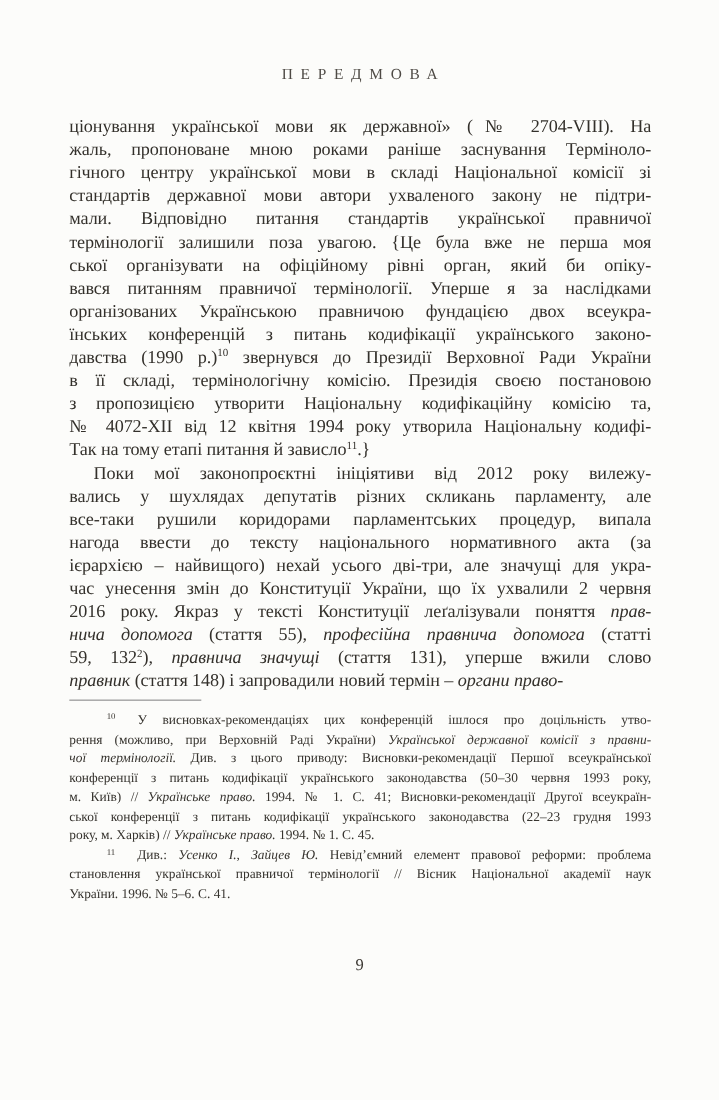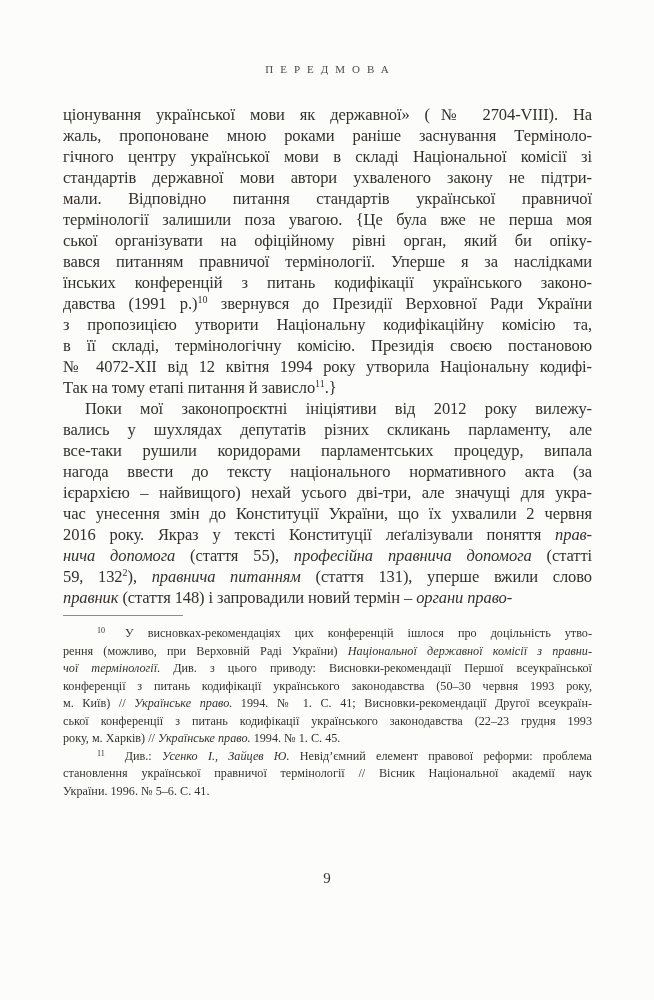--- a/index.html
+++ b/index.html
@@ -14,21 +14,21 @@
     margin: 0;
     background: #fcfcfa;
     font-family: "Liberation Serif", "DejaVu Serif", serif;
     color: #33302b;
     overflow: hidden;
     box-sizing: border-box;
   }
   .running-head {
     padding-top: 62px;
     text-align: center;
-    font-size: 11px;
+    font-size: 14px;
     line-height: 14px;
     letter-spacing: 7px;
     padding-left: 7px; 
     color: #4e4a45;
   }
   .body-text {
     margin: 28px 62px 0 63px;
   }
   .line {
     font-size: 16.5px;
@@ -93,47 +93,48 @@
   <div class="body-text" id="body-text">
       <div>
         <div class="line"><span>ціонування української мови як державної» (№ 2704-VIII). На</span></div>
         <div class="line"><span>жаль, пропоноване мною роками раніше заснування Терміноло-</span></div>
         <div class="line"><span>гічного центру української мови в складі Національної комісії зі</span></div>
         <div class="line"><span>стандартів державної мови автори ухваленого закону не підтри-</span></div>
         <div class="line"><span>мали. Відповідно питання стандартів української правничої</span></div>
         <div class="line"><span>термінології залишили поза увагою. {Це була вже не перша моя</span></div>
         <div class="line"><span>ської організувати на офіційному рівні орган, який би опіку-</span></div>
         <div class="line"><span>вався питанням правничої термінології. Уперше я за наслідками</span></div>
+        <div class="line"><span>організованих Українською правничою фундацією двох всеукра-</span></div>
         <div class="line"><span>їнських конференцій з питань кодифікації українського законо-</span></div>
-        <div class="line"><span>давства (1991 р.)</span><sup>10</sup><span> звернувся до Президії Верховної Ради України</span></div>
+        <div class="line"><span>давства (1990 р.)</span><sup>10</sup><span> звернувся до Президії Верховної Ради України</span></div>
+        <div class="line"><span>в її складі, термінологічну комісію. Президія своєю постановою</span></div>
         <div class="line"><span>з пропозицією утворити Національну кодифікаційну комісію та,</span></div>
-        <div class="line"><span>в її складі, термінологічну комісію. Президія своєю постановою</span></div>
         <div class="line"><span>№ 4072-XII від 12 квітня 1994 року утворила Національну кодифі-</span></div>
         <div class="line last"><span>Так на тому етапі питання й зависло</span><sup>11</sup><span>.}</span></div>
       </div>
       <div>
         <div class="line indent"><span>Поки мої законопроєктні ініціятиви від 2012 року вилежу-</span></div>
         <div class="line"><span>вались у шухлядах депутатів різних скликань парламенту, але</span></div>
         <div class="line"><span>все-таки рушили коридорами парламентських процедур, випала</span></div>
         <div class="line"><span>нагода ввести до тексту національного нормативного акта (за</span></div>
         <div class="line"><span>ієрархією – найвищого) нехай усього дві-три, але значущі для укра-</span></div>
         <div class="line"><span>час унесення змін до Конституції України, що їх ухвалили 2 червня</span></div>
         <div class="line"><span>2016 року. Якраз у тексті Конституції леґалізували поняття </span><i>прав-</i></div>
         <div class="line"><i>нича допомога</i><span> (стаття 55), </span><i>професійна правнича допомога</i><span> (статті</span></div>
-        <div class="line"><span>59, 132</span><sup>2</sup><span>), </span><i>правнича питанням</i><span> (стаття 131), уперше вжили слово</span></div>
+        <div class="line"><span>59, 132</span><sup>2</sup><span>), </span><i>правнича значущі</i><span> (стаття 131), уперше вжили слово</span></div>
         <div class="line last"><i>правник</i><span> (стаття 148) і запровадили новий термін – </span><i>органи право-</i></div>
       </div>
     </div>
 
   <div class="footnote-sep"></div>
 
   <div class="footnotes" id="footnotes">
       <div>
         <div class="fn-line indent"><sup>10</sup><span class="gap"></span><span>У висновках-рекомендаціях цих конференцій ішлося про доцільність утво-</span></div>
-        <div class="fn-line"><span>рення (можливо, при Верховній Раді України) </span><i>Національної державної комісії з правни-</i></div>
+        <div class="fn-line"><span>рення (можливо, при Верховній Раді України) </span><i>Української державної комісії з правни-</i></div>
         <div class="fn-line"><i>чої термінології.</i><span> Див. з цього приводу: Висновки-рекомендації Першої всеукраїнської</span></div>
         <div class="fn-line"><span>конференції з питань кодифікації українського законодавства (50–30 червня 1993 року,</span></div>
         <div class="fn-line"><span>м. Київ) // </span><i>Українське право.</i><span> 1994. № 1. С. 41; Висновки-рекомендації Другої всеукраїн-</span></div>
         <div class="fn-line"><span>ської конференції з питань кодифікації українського законодавства (22–23 грудня 1993</span></div>
         <div class="fn-line last"><span>року, м. Харків) // </span><i>Українське право.</i><span> 1994. № 1. С. 45.</span></div>
       </div>
       <div>
         <div class="fn-line indent"><sup>11</sup><span class="gap"></span><span>Див.: </span><i>Усенко І., Зайцев Ю.</i><span> Невід’ємний елемент правової реформи: проблема</span></div>
         <div class="fn-line"><span>становлення української правничої термінології // Вісник Національної академії наук</span></div>
         <div class="fn-line last"><span>України. 1996. № 5–6. С. 41.</span></div>

